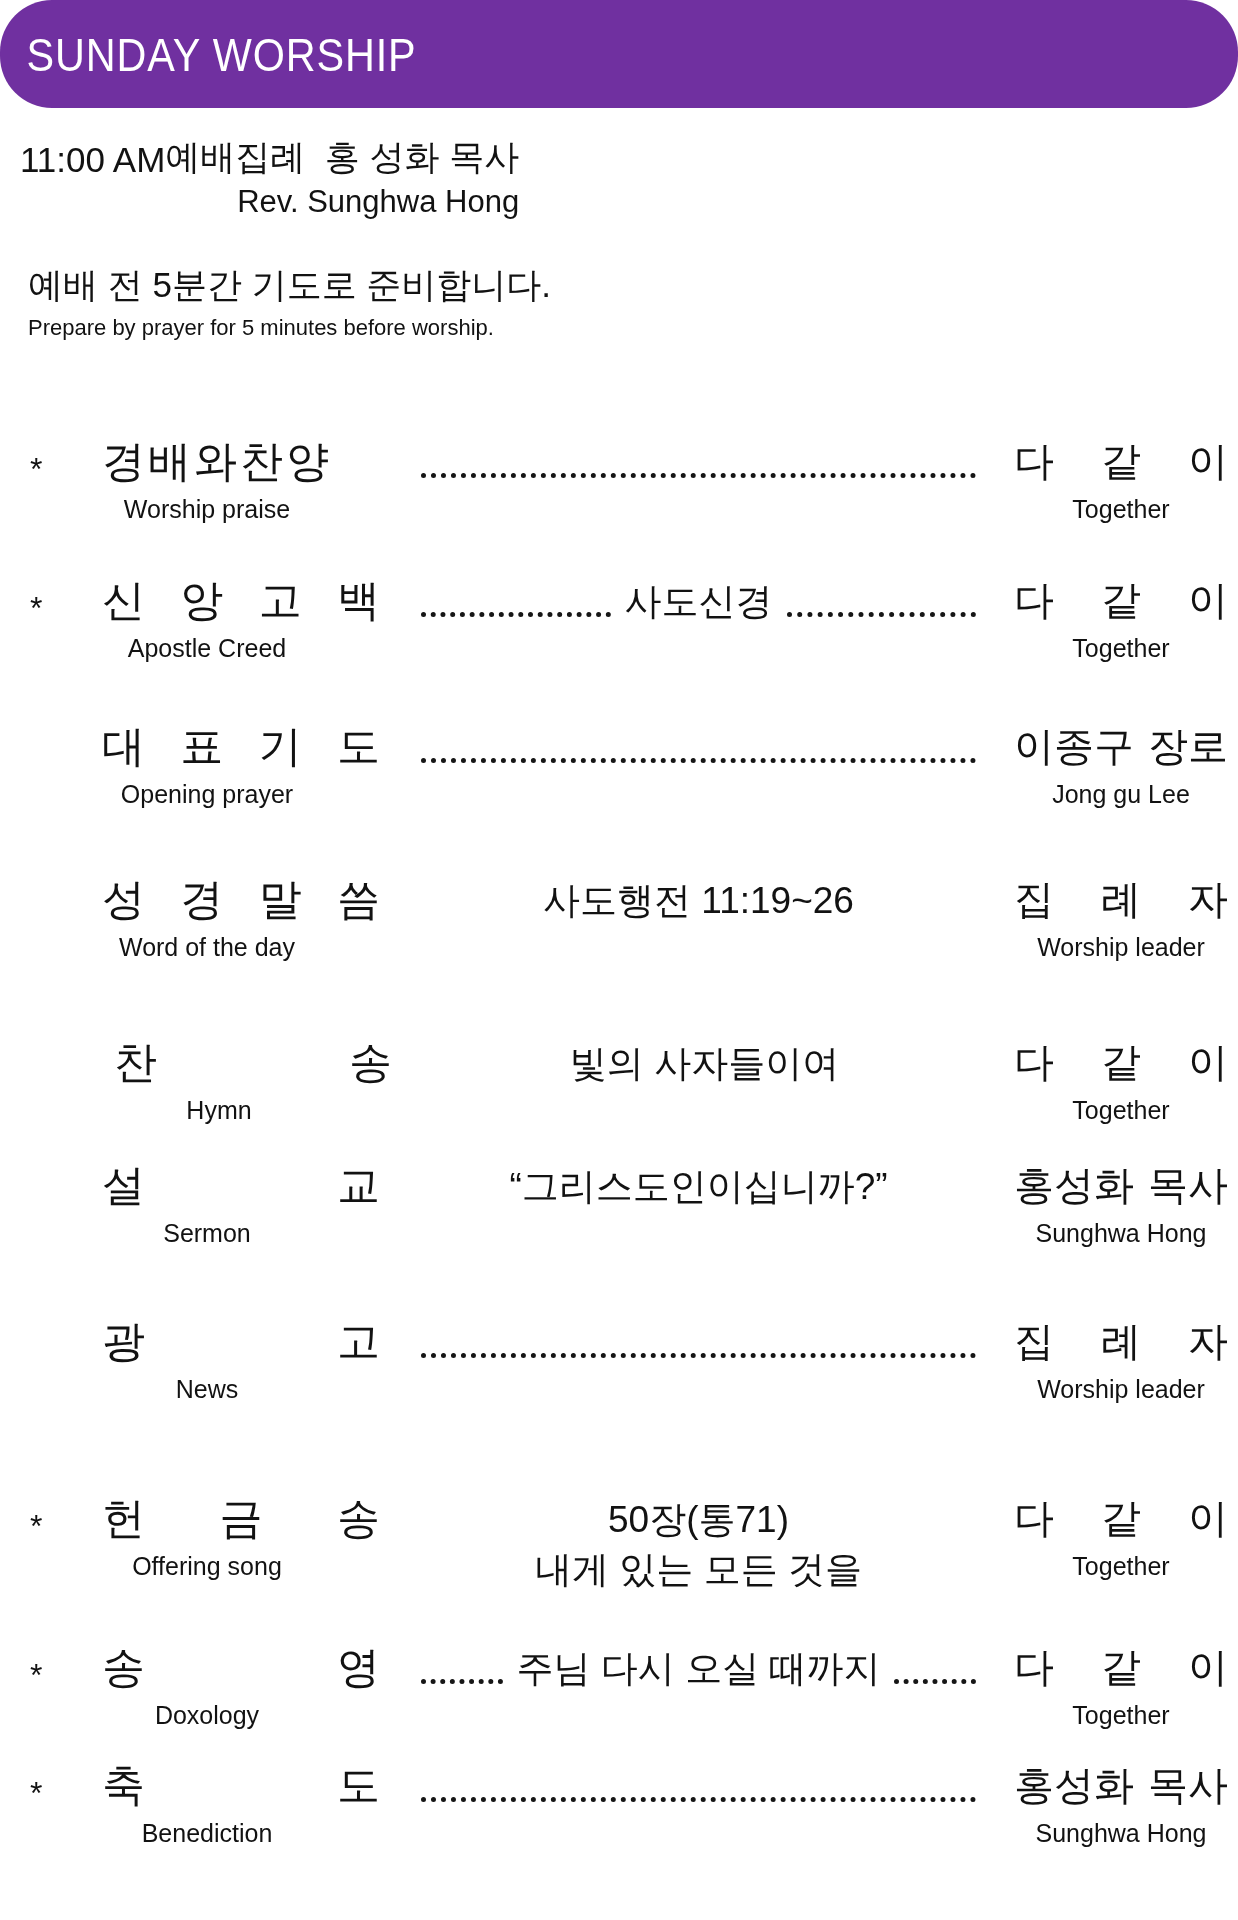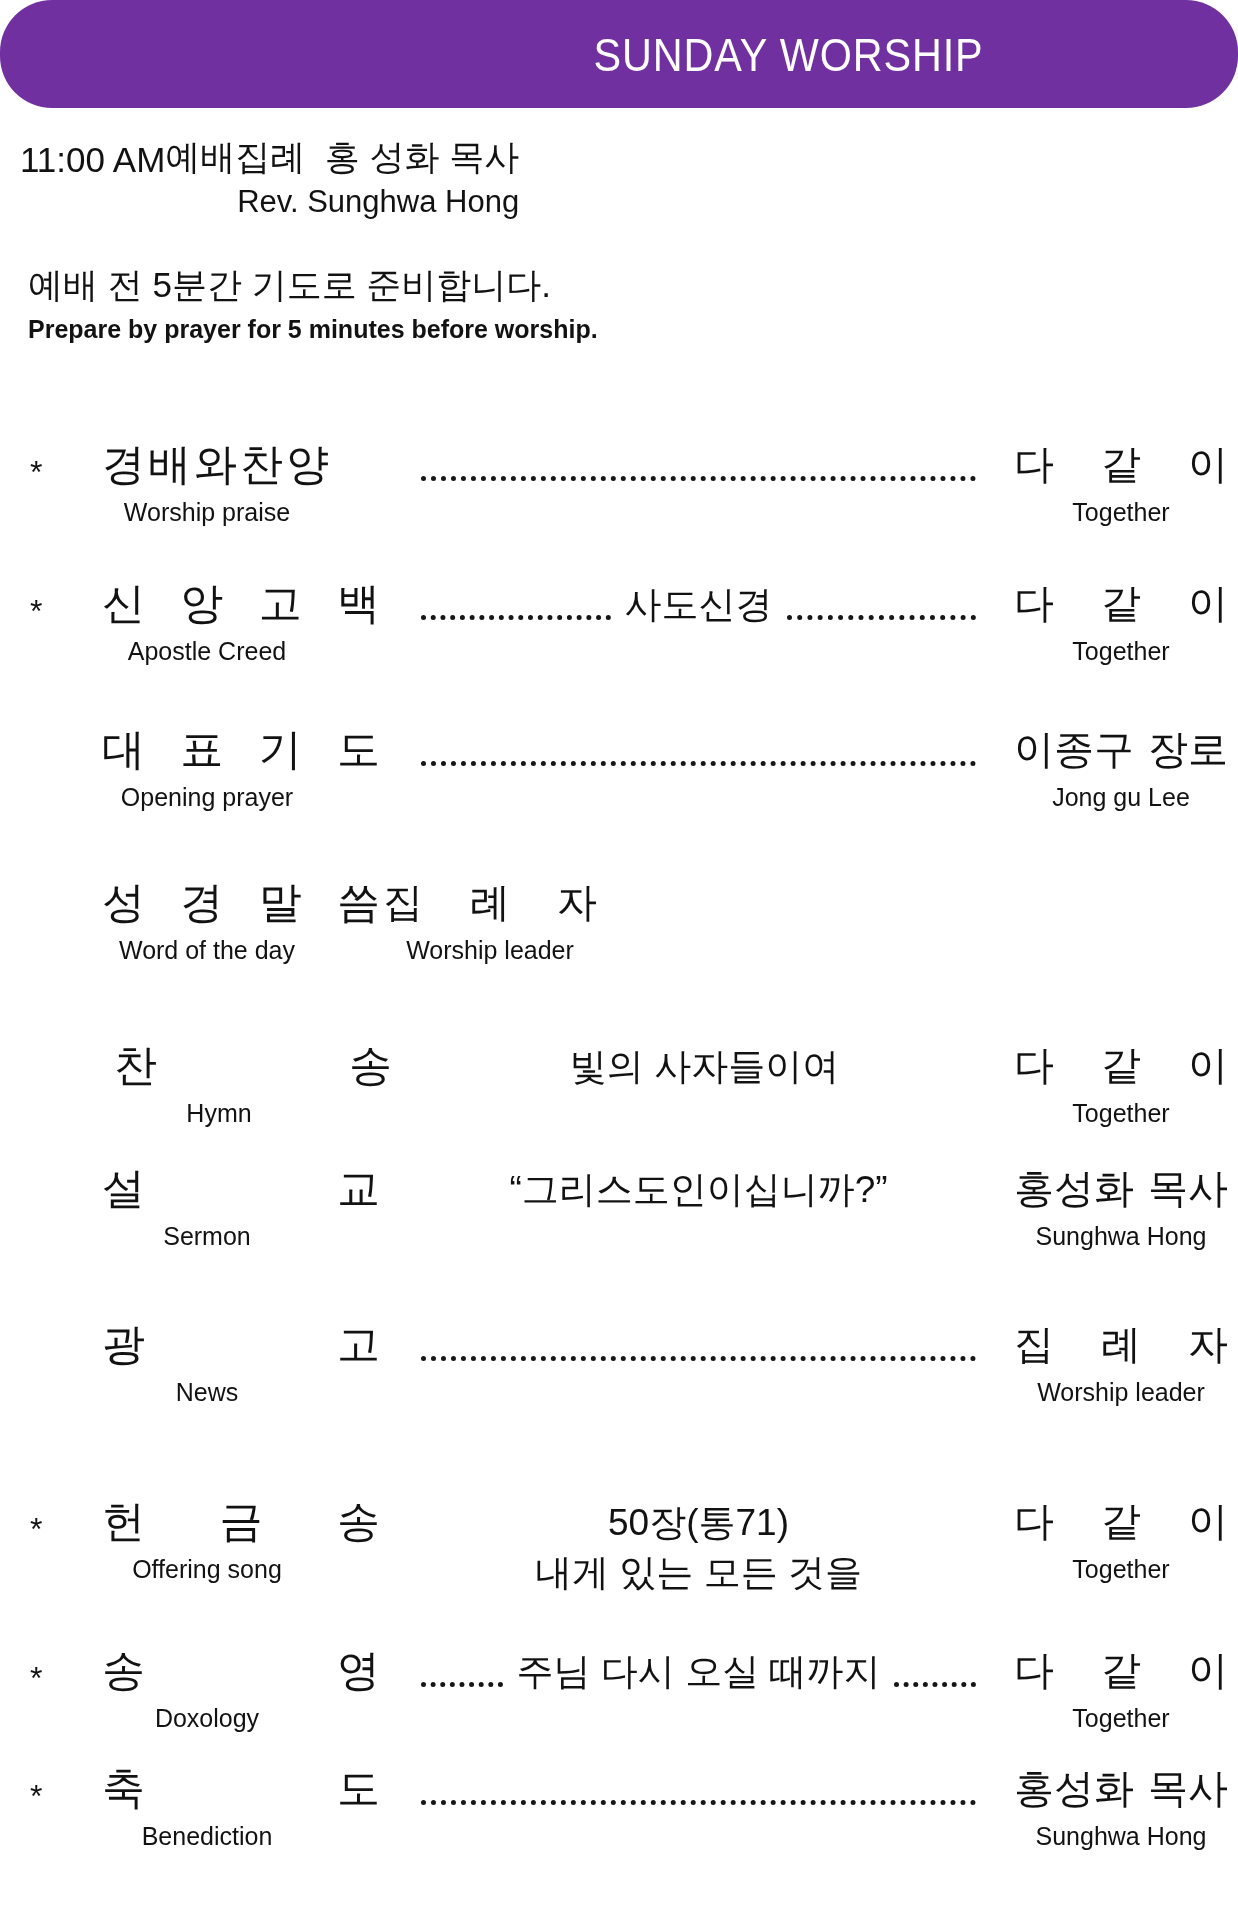--- a/index.html
+++ b/index.html
@@ -6,34 +6,34 @@
   body {
     width:1238px; height:1920px; background:#ffffff; color:#121212;
     font-family:"Liberation Sans", sans-serif; overflow:hidden;
   }
   
   .band {
     height:108px; background:#7030A0; border-radius:52px;
     display:flex; align-items:center;
   }
   .band-title {
-    width:1010px; text-align:right; color:#ffffff;
+    width:1010px; text-align:left; color:#ffffff;
     font-size:47px; font-weight:500; letter-spacing:1px;
   }
   .band-title > span { display:inline-block; transform:scaleX(.88); transform-origin:center; white-space:nowrap; }
   
   .info { display:flex; justify-content:flex-start; align-items:flex-start; padding:26px 12px 0 20px; }
   .time { font-size:35px; padding-top:6px; }
   .officiant { text-align:right; }
   .officiant .ko { font-size:35px; font-weight:500; white-space:pre; }
   .officiant .en { font-size:31px; margin-top:3px; }
   
   .prep { padding:42px 0 0 28px; }
   .prep .ko { font-size:35px; font-weight:400; }
-  .prep .en { font-size:25px; margin-top:6px;font-weight:bold; }
+  .prep .en { font-size:22px; margin-top:6px; }
   
   .rows { margin-top:94px; }
   .row { display:flex; align-items:flex-start; padding:0 10px 0 30px; }
   .star { width:72px; font-size:32px; padding-top:16px; }
   .t-col { width:281px; }
   .ko-line {
     font-size:43px; line-height:52px; font-weight:500;
     text-align:justify; text-align-last:justify; letter-spacing:3px;
   }
   .t-col .en { width:210px; text-align:center; font-size:25px; margin-top:8px; }
@@ -132,20 +132,23 @@
       <div class="en">Jong gu Lee</div>
     </div>
   </div>
 
   <div class="row mb-r4">
     <div class="star"></div>
     <div class="t-col">
       <div class="ko-line">성 경 말 씀</div>
       <div class="en">Word of the day</div>
     </div>
+    <div class="m-col">
+      <div class="mid-lines">사도행전 11:19~26</div>
+    </div>
     <div class="b-col">
       <div class="ko-line">집 례 자</div>
       <div class="en">Worship leader</div>
     </div>
   </div>
 
   <div class="row mb-r5">
     <div class="star"></div>
     <div class="t-col">
       <div class="ko-line">찬 송</div>

